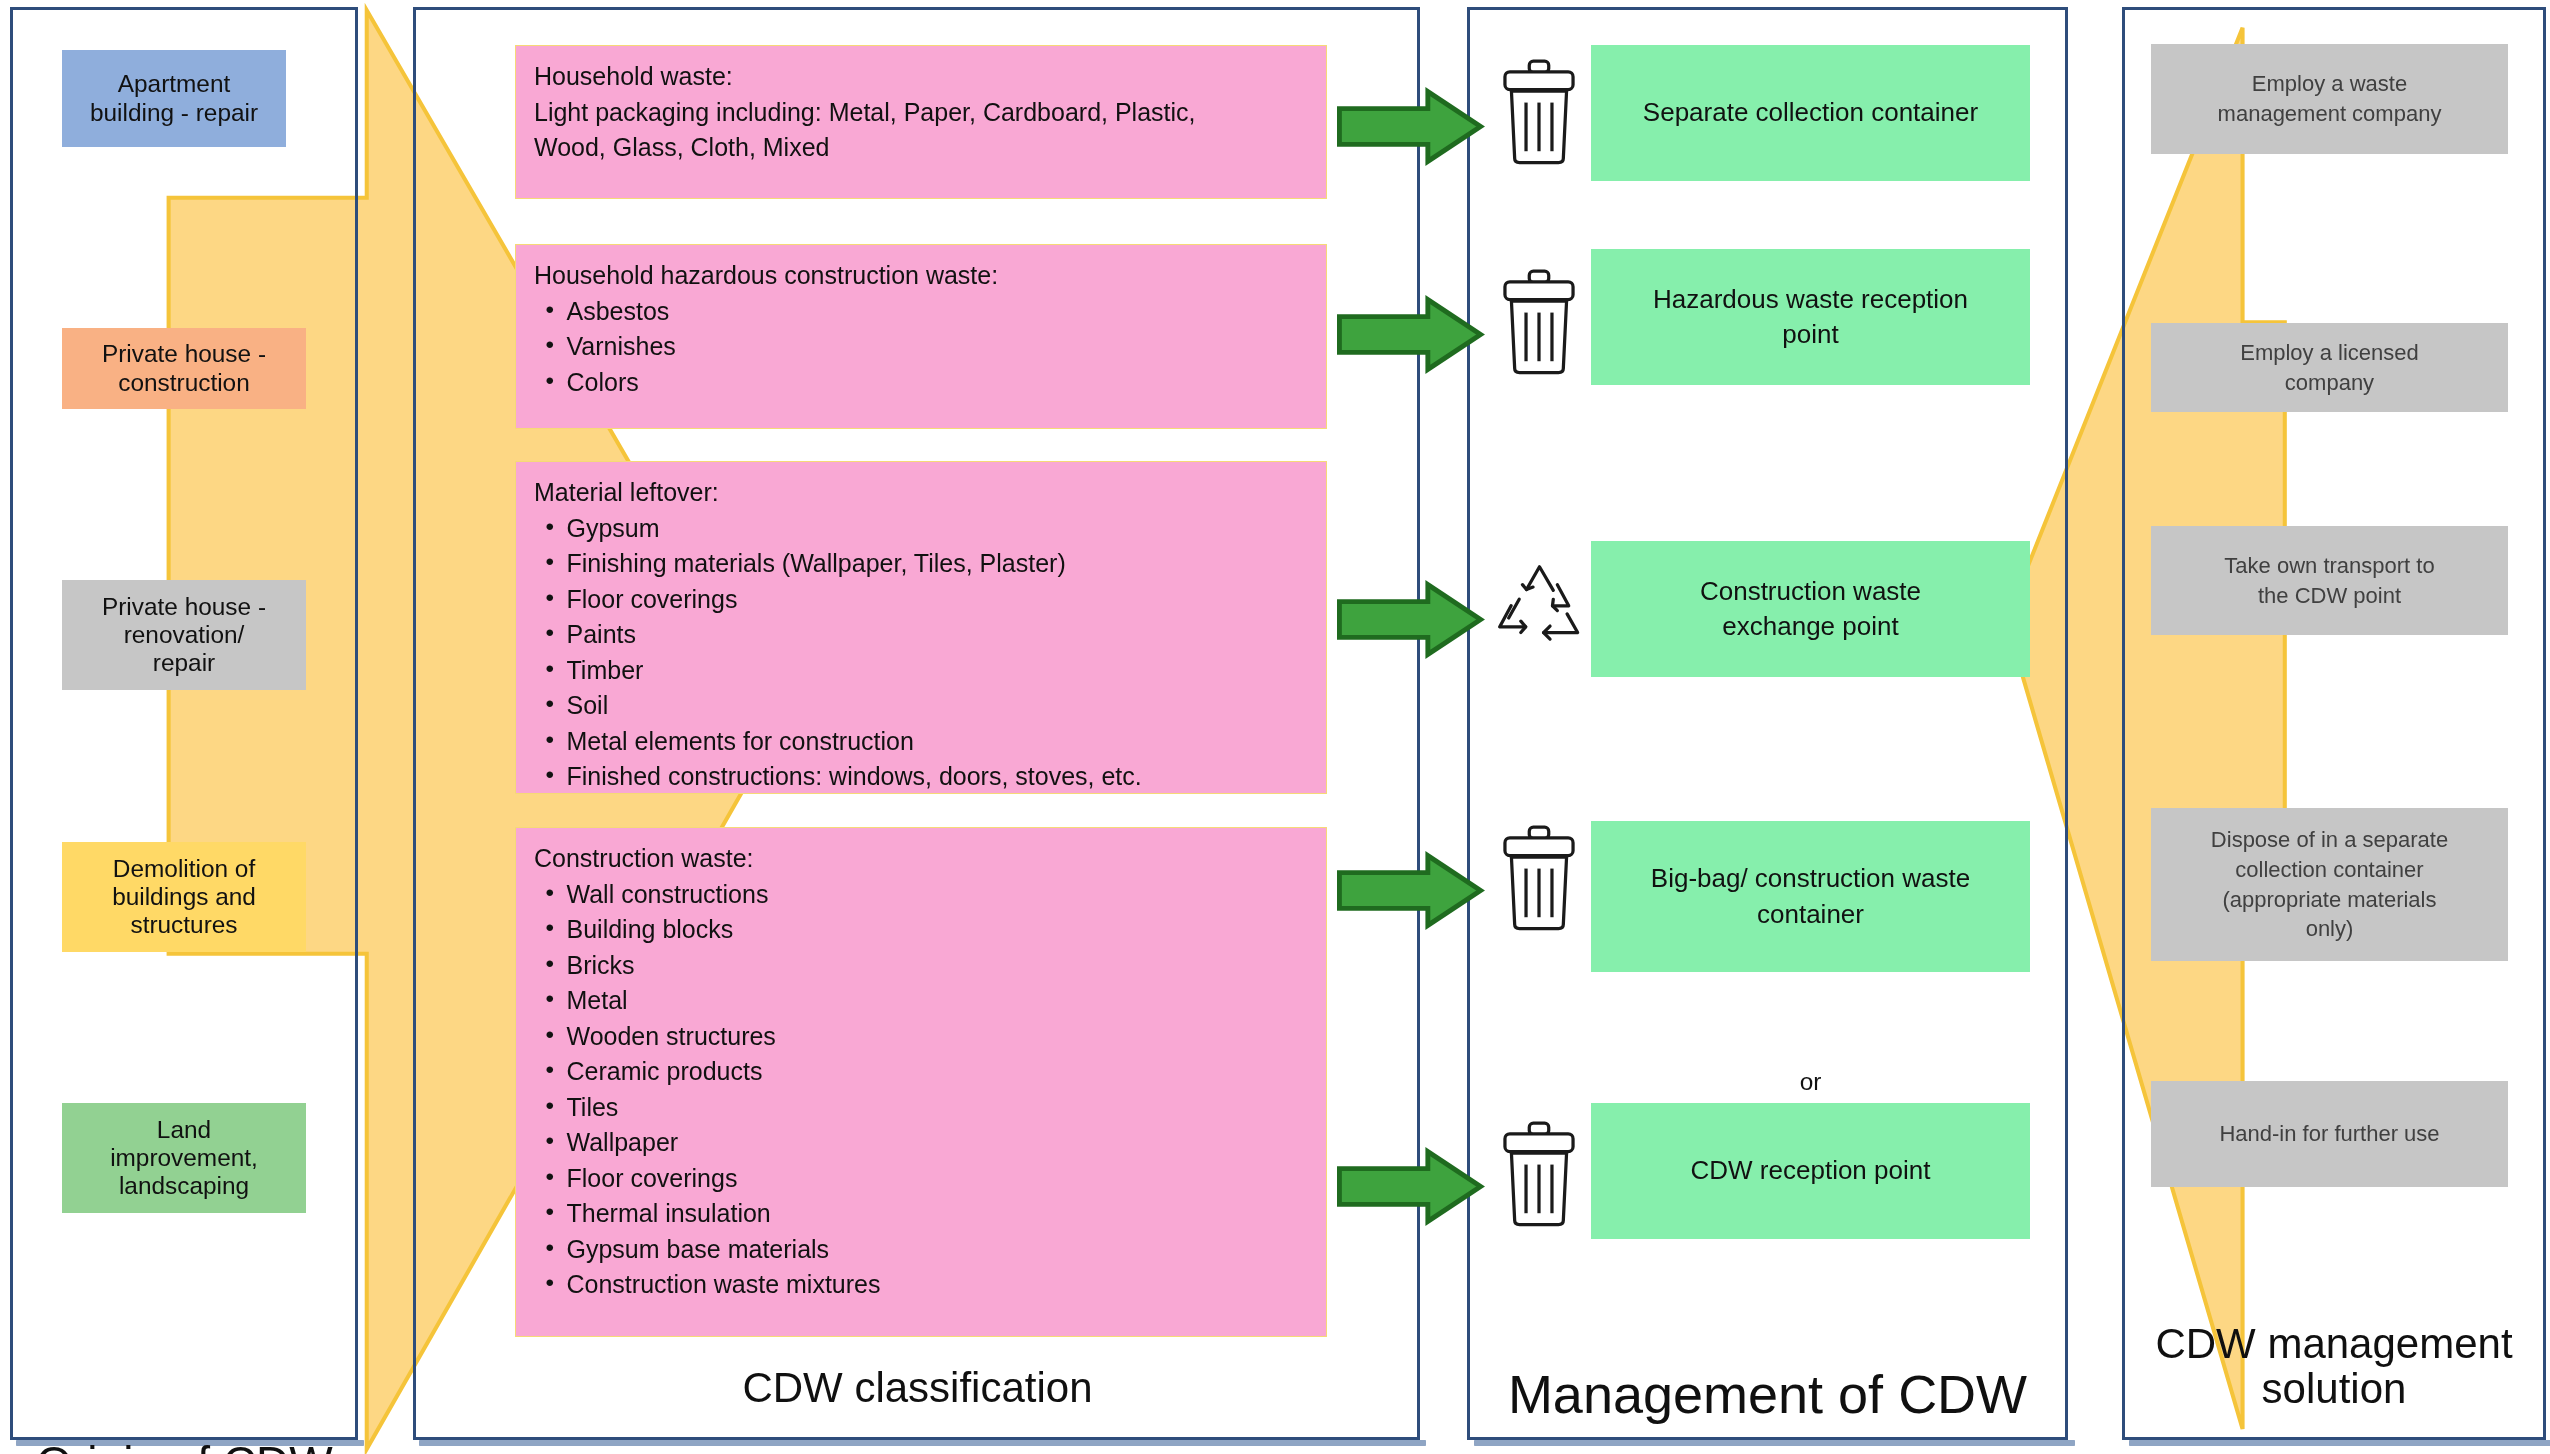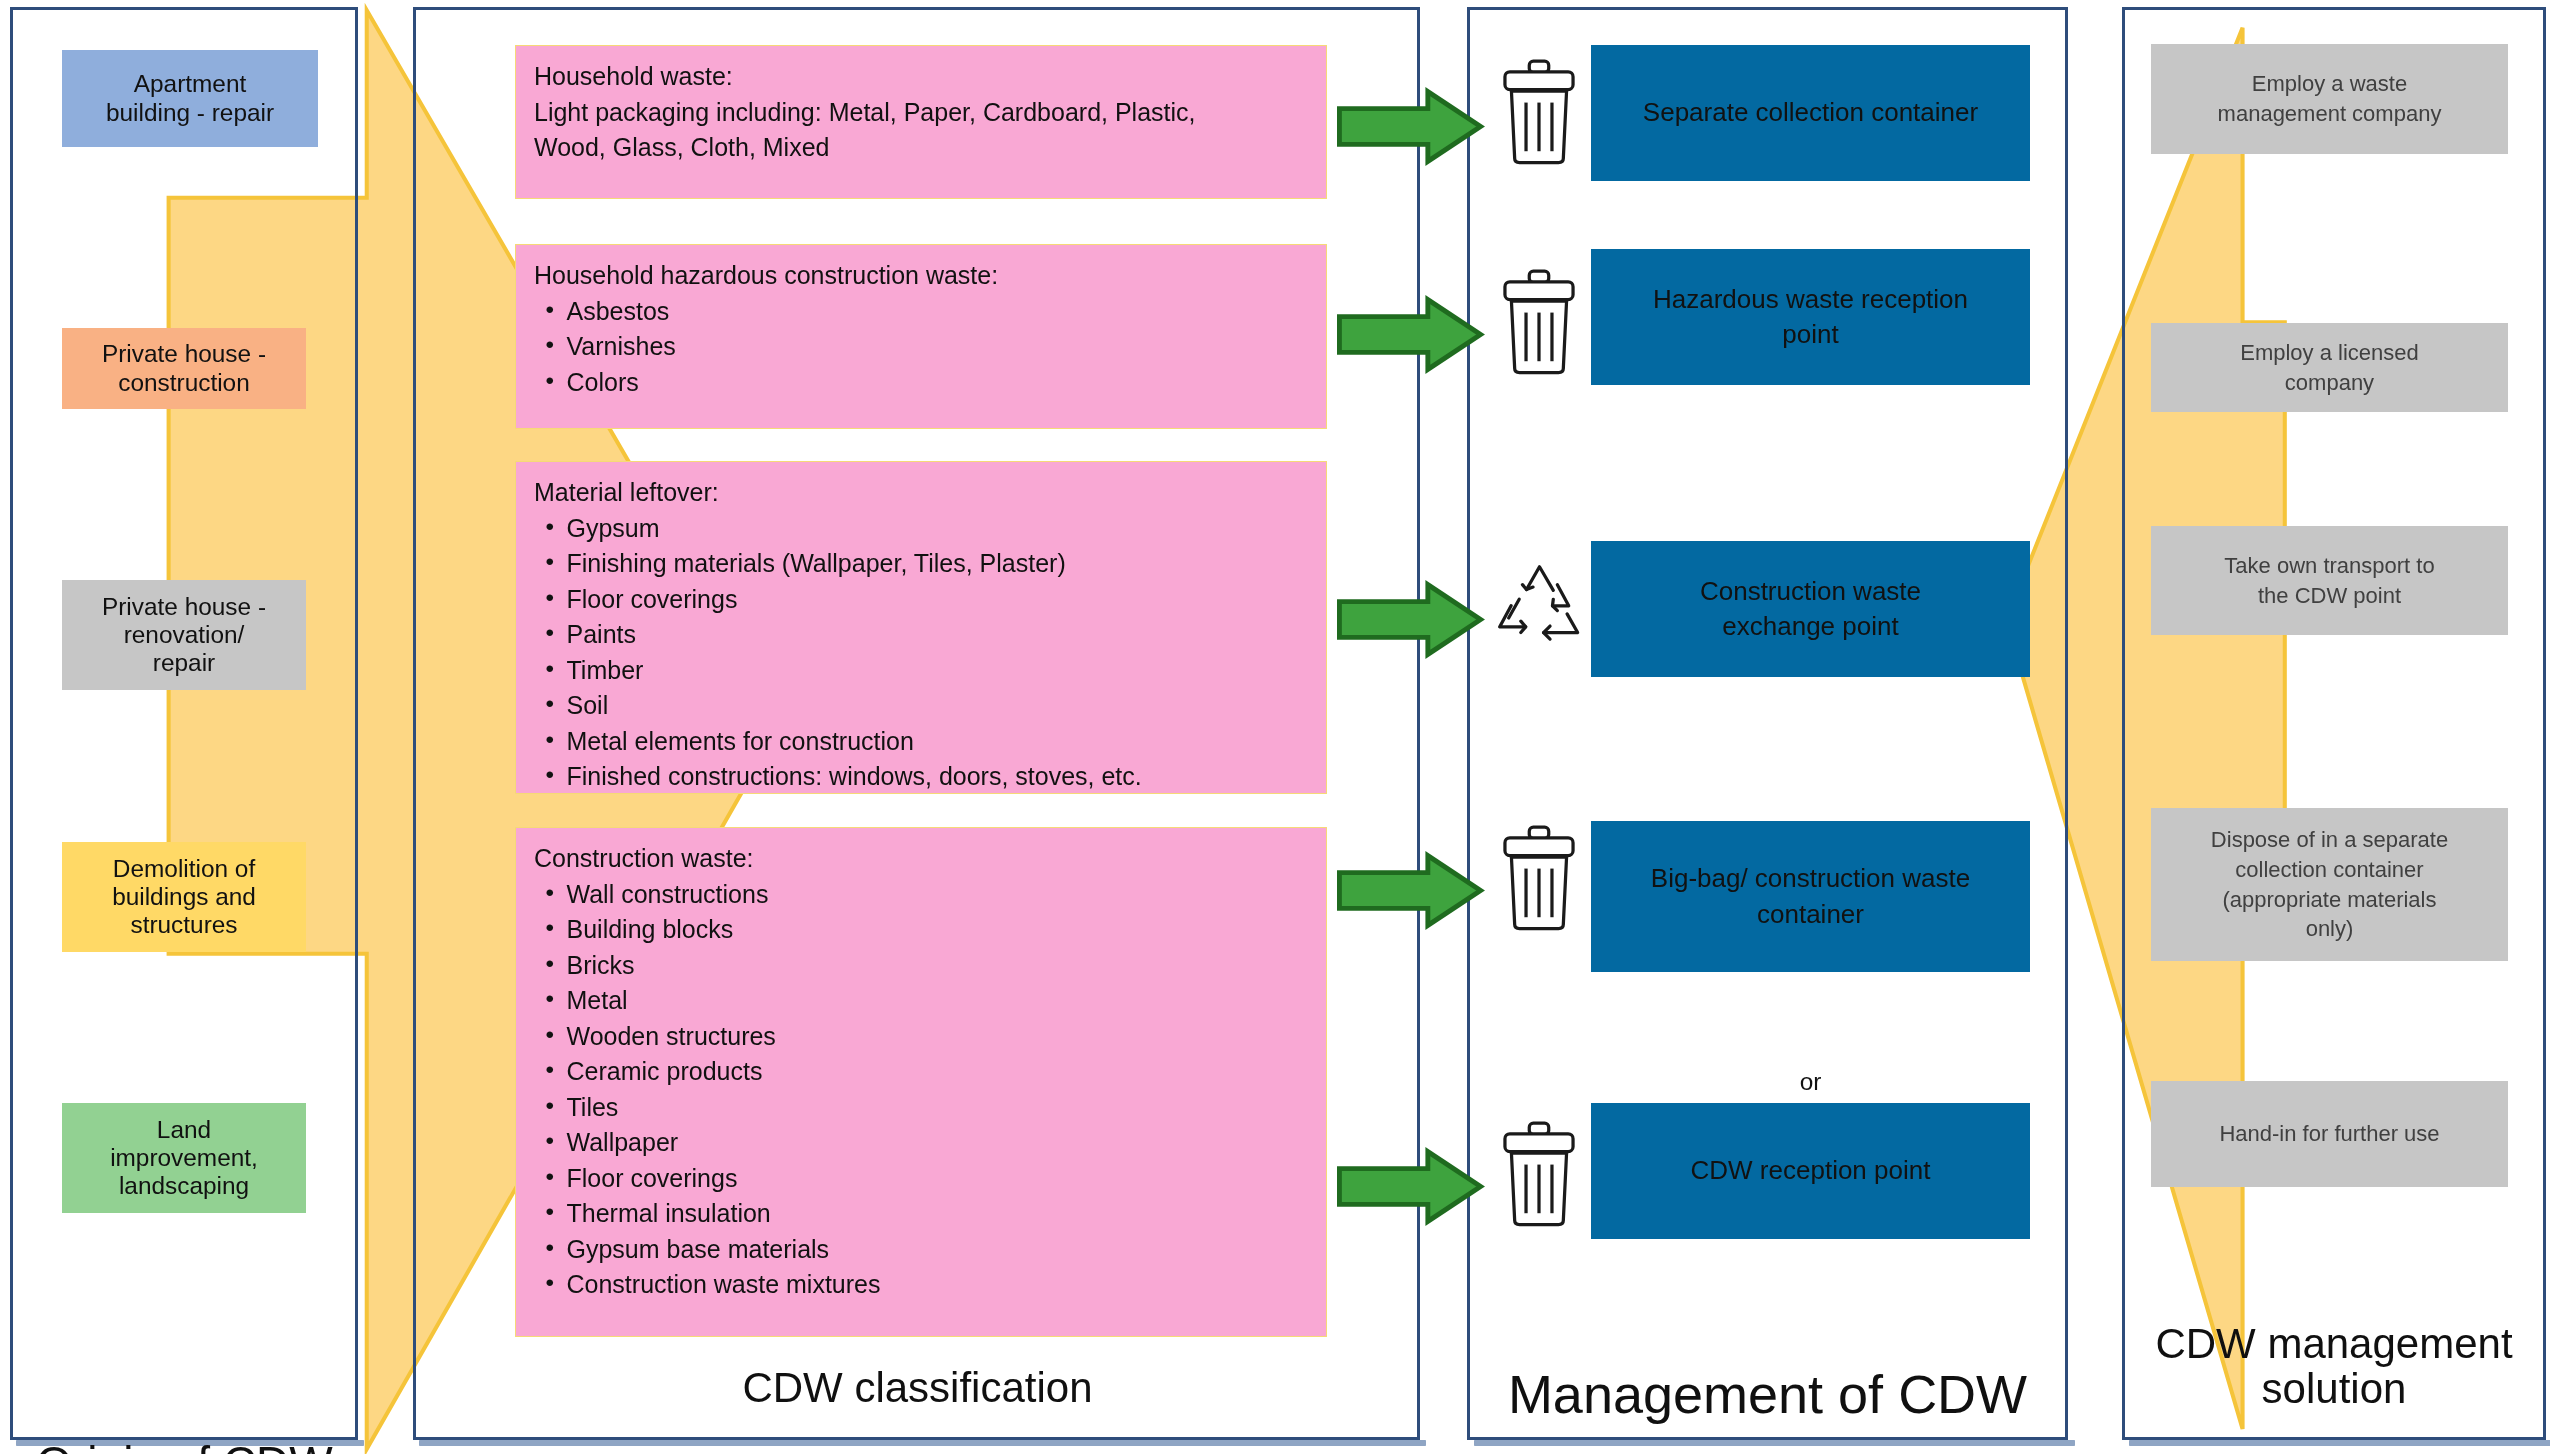--- a/index.html
+++ b/index.html
@@ -24,21 +24,21 @@
   .class-box{position:absolute;background:#f9a8d4;border:0.8px solid #f6d977;box-sizing:border-box;
              padding:13px 16.2px 9.7px 18px;color:#111;
              font-family:"Liberation Sans Narrow","Liberation Sans",sans-serif;
              font-stretch:condensed;font-size:25px;line-height:1.42;}
   .class-box .hdr{display:block;white-space:pre-line;}
   .class-box ul{margin:0;padding:0;list-style:none;}
   .class-box li{position:relative;padding-left:32.5px;}
   .class-box li:before{content:"\2022";position:absolute;left:11.4px;top:-0.8px;font-size:24.4px;}
 
   
-  .mg-box{position:absolute;background:#0369a1;display:flex;align-items:center;justify-content:center;
+  .mg-box{position:absolute;background:#86efac;display:flex;align-items:center;justify-content:center;
           text-align:center;color:#111;line-height:1.35;box-sizing:border-box;padding:4.9px 11.4px;
           font-family:"Liberation Sans Narrow","Liberation Sans",sans-serif;
           font-stretch:condensed;font-size:26px;}
   .or-label{position:absolute;text-align:center;color:#111;font-size:24.4px;
             font-family:"Liberation Sans Narrow","Liberation Sans",sans-serif;font-stretch:condensed;}
   .icon-slot{position:absolute;}
 
   
   .sol-box{position:absolute;background:#c6c6c6;display:flex;align-items:center;justify-content:center;
            text-align:center;color:#404040;line-height:1.35;box-sizing:border-box;padding:4.9px 13px;
@@ -73,21 +73,21 @@
 
   <div class="frame" style="left:413px;top:6.5px;width:1007px;height:1433px;"></div>
   <div class="frame-shadow" style="left:419px;top:1440px;width:1007px;"></div>
 
   <div class="frame" style="left:1467px;top:6.5px;width:601px;height:1433px;"></div>
   <div class="frame-shadow" style="left:1474px;top:1440px;width:601px;"></div>
 
   <div class="frame" style="left:2122px;top:6.5px;width:424px;height:1433px;"></div>
   <div class="frame-shadow" style="left:2129px;top:1440px;width:424px;"></div>
 
-  <div class="origin-box" style="left: 62px; top: 50px; width: 256px; height: 97px; background: rgb(143, 174, 220); white-space: pre-line;">Apartment
+  <div class="origin-box" style="left: 62px; top: 50px; width: 224px; height: 97px; background: rgb(143, 174, 220); white-space: pre-line;">Apartment
 building - repair</div>
 
   <div class="origin-box" style="left: 62px; top: 328px; width: 244px; height: 81px; background: rgb(249, 177, 132); white-space: pre-line;">Private house -
 construction</div>
 
   <div class="origin-box" style="left: 62px; top: 580px; width: 244px; height: 110px; background: rgb(198, 198, 198); white-space: pre-line;">Private house -
 renovation/
 repair</div>
 
   <div class="origin-box" style="left: 62px; top: 842px; width: 244px; height: 110px; background: rgb(255, 217, 102); white-space: pre-line;">Demolition of

